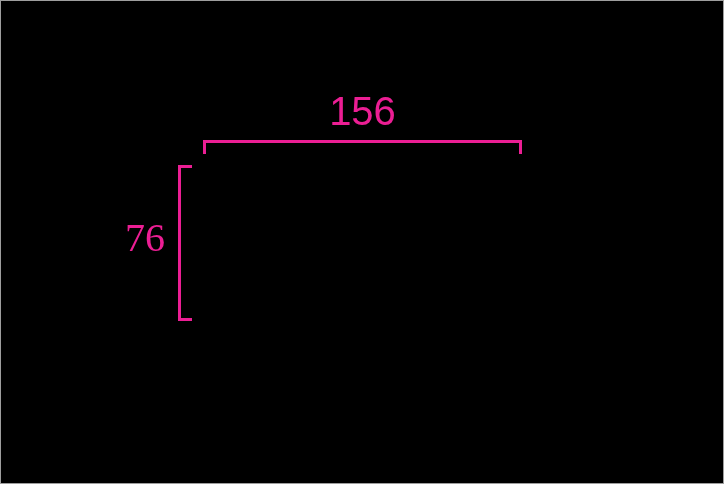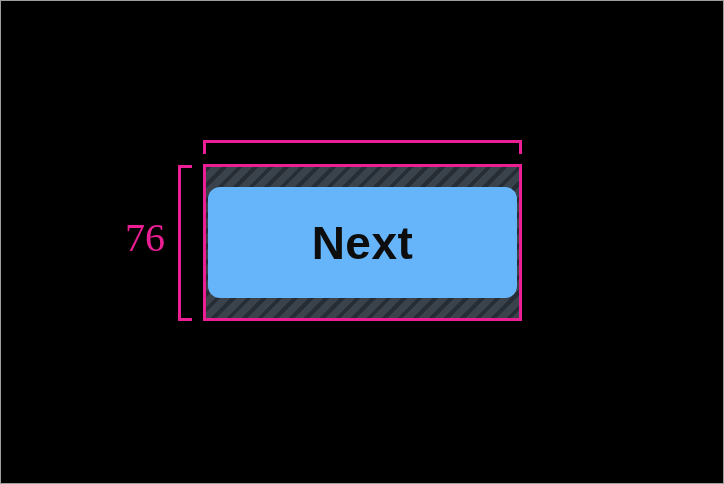--- a/index.html
+++ b/index.html
@@ -93,24 +93,22 @@
     border: none;
     cursor: pointer;
     font-family: "Liberation Sans", sans-serif;
   }
 </style>
 </head>
 <body>
 
 <div class="frame">
 
+  <div class="dim-label width-label">156</div>
 
   <div class="width-bracket"></div>
 
   <div class="dim-label height-label">76</div>
 
   <div class="height-bracket"></div>
 
-  <div class="widget-bounds">
-    <button class="next-button">Next</button>
-  </div>
 
 </div>
 
 </body></html>

